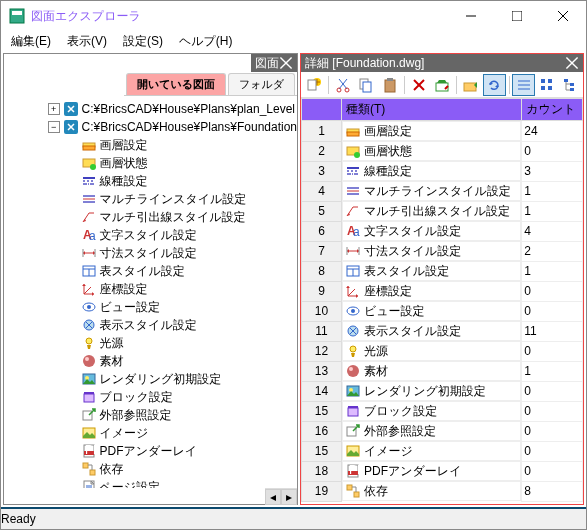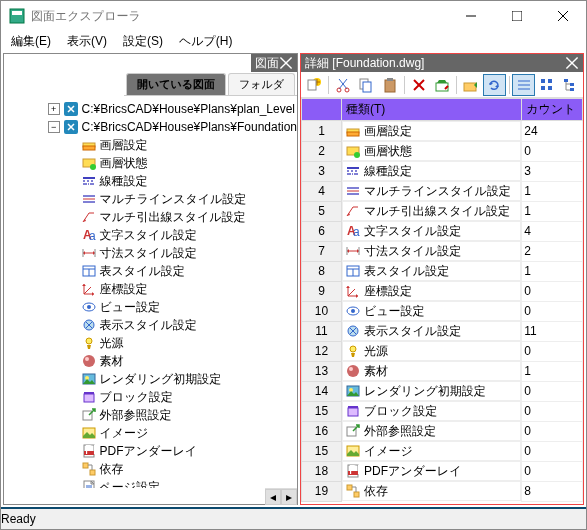--- a/index.html
+++ b/index.html
@@ -1,32 +1,32 @@
 <!DOCTYPE html>
 <html><head>
 <meta charset="utf-8">
 <style>
 * { margin:0; padding:0; box-sizing:border-box; font-family:"Yu Gothic UI","Meiryo",sans-serif; font-size:12px; }
 body { background:#fff; width:587px; height:530px; overflow:hidden; border:1px solid #888; display:flex; flex-direction:column; }
 .titlebar { height:30px; display:flex; align-items:center; padding-left:8px; background:#fff; }
 .titlebar .ticon { width:16px; height:16px; margin-right:6px; }
-.titlebar .title { flex:1; color:#737373; }
+.titlebar .title { flex:1; color:#8b5cf6; }
 .winbtn { width:46px; height:30px; display:flex; align-items:center; justify-content:center; }
 .winbtn svg { width:10px; height:10px; stroke:#000; stroke-width:1; fill:none; }
 .menubar { height:20px; display:flex; padding-left:4px; gap:4px; background:#fff; }
 .menubar span { padding:2px 6px; }
 .splitter { flex:1; display:flex; min-height:0; }
 .left { width:295px; display:flex; flex-direction:column; border:1px solid #888; margin:2px 1px 2px 2px;align-items:flex-end; }
 .right { flex:1; display:flex; flex-direction:column; border:1px solid #ef4444; margin:2px 2px 2px 1px; min-width:0; }
 .panehdr { height:18px; background:#666; color:#fff; display:flex; align-items:center; padding:0 4px; font-size:11px; }
 .panehdr .pt { flex:1; }
 .xbtn { width:14px; height:14px; }
 .tabrow { height:24px; display:flex; align-items:flex-end; border-bottom:1px solid #ccc; padding-left:2px; }
 .tab { padding:3px 10px; border:1px solid #ccc; border-bottom:none; background:#f4f4f4; margin-right:2px; font-size:11px; border-radius:3px 3px 0 0; }
-.tab.active { background:#737373; font-weight:bold; }
+.tab.active { background:#fca5a5; font-weight:bold; }
 .treewrap { flex:1; overflow:auto; padding:4px 0; }
 .tree ul { list-style:none; }
 .node { display:flex; align-items:center; height:18px; white-space:nowrap; }
 .toggle { width:12px; height:12px; border:1px solid #888; display:flex; align-items:center; justify-content:center; margin:0 3px; font-size:9px; line-height:9px; }
 .nicon { width:16px; height:16px; margin-right:3px; flex-shrink:0; }
 .nlabel { font-size:12px; }
 .toolbar { height:26px; display:flex; align-items:center; padding:0 2px; gap:1px; border-bottom:1px solid #ddd; }
 .tbtn { width:24px; height:22px; display:flex; align-items:center; justify-content:center; border:1px solid transparent; }
 .tbtn.active { border-color:#2a7ab0; background:#d0e4f5; }
 .tsep { width:1px; height:18px; background:#ccc; margin:0 2px; }

